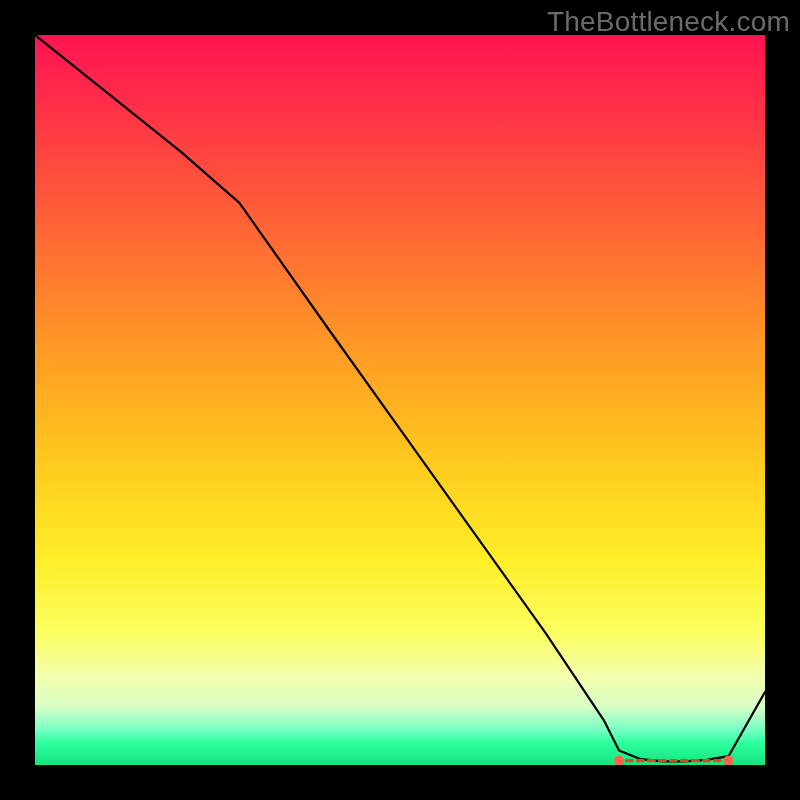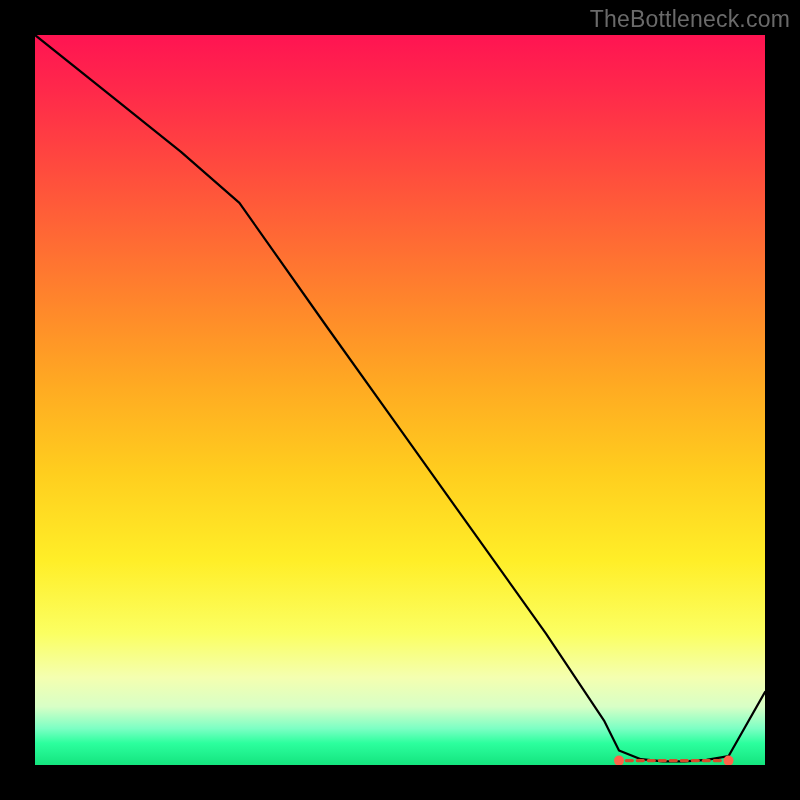--- a/index.html
+++ b/index.html
@@ -15,21 +15,21 @@
     position: relative;
     width: 800px;
     height: 800px;
     background: #000;
   }
   .attribution {
     position: absolute;
     top: 6px;
     right: 10px;
     color: #6a6a6a;
-    font-size: 23px;
+    font-size: 28px;
     font-weight: 500;
     letter-spacing: 0.2px;
   }
   .plot {
     position: absolute;
     left: 35px;
     top: 35px;
     width: 730px;
     height: 730px;
     

